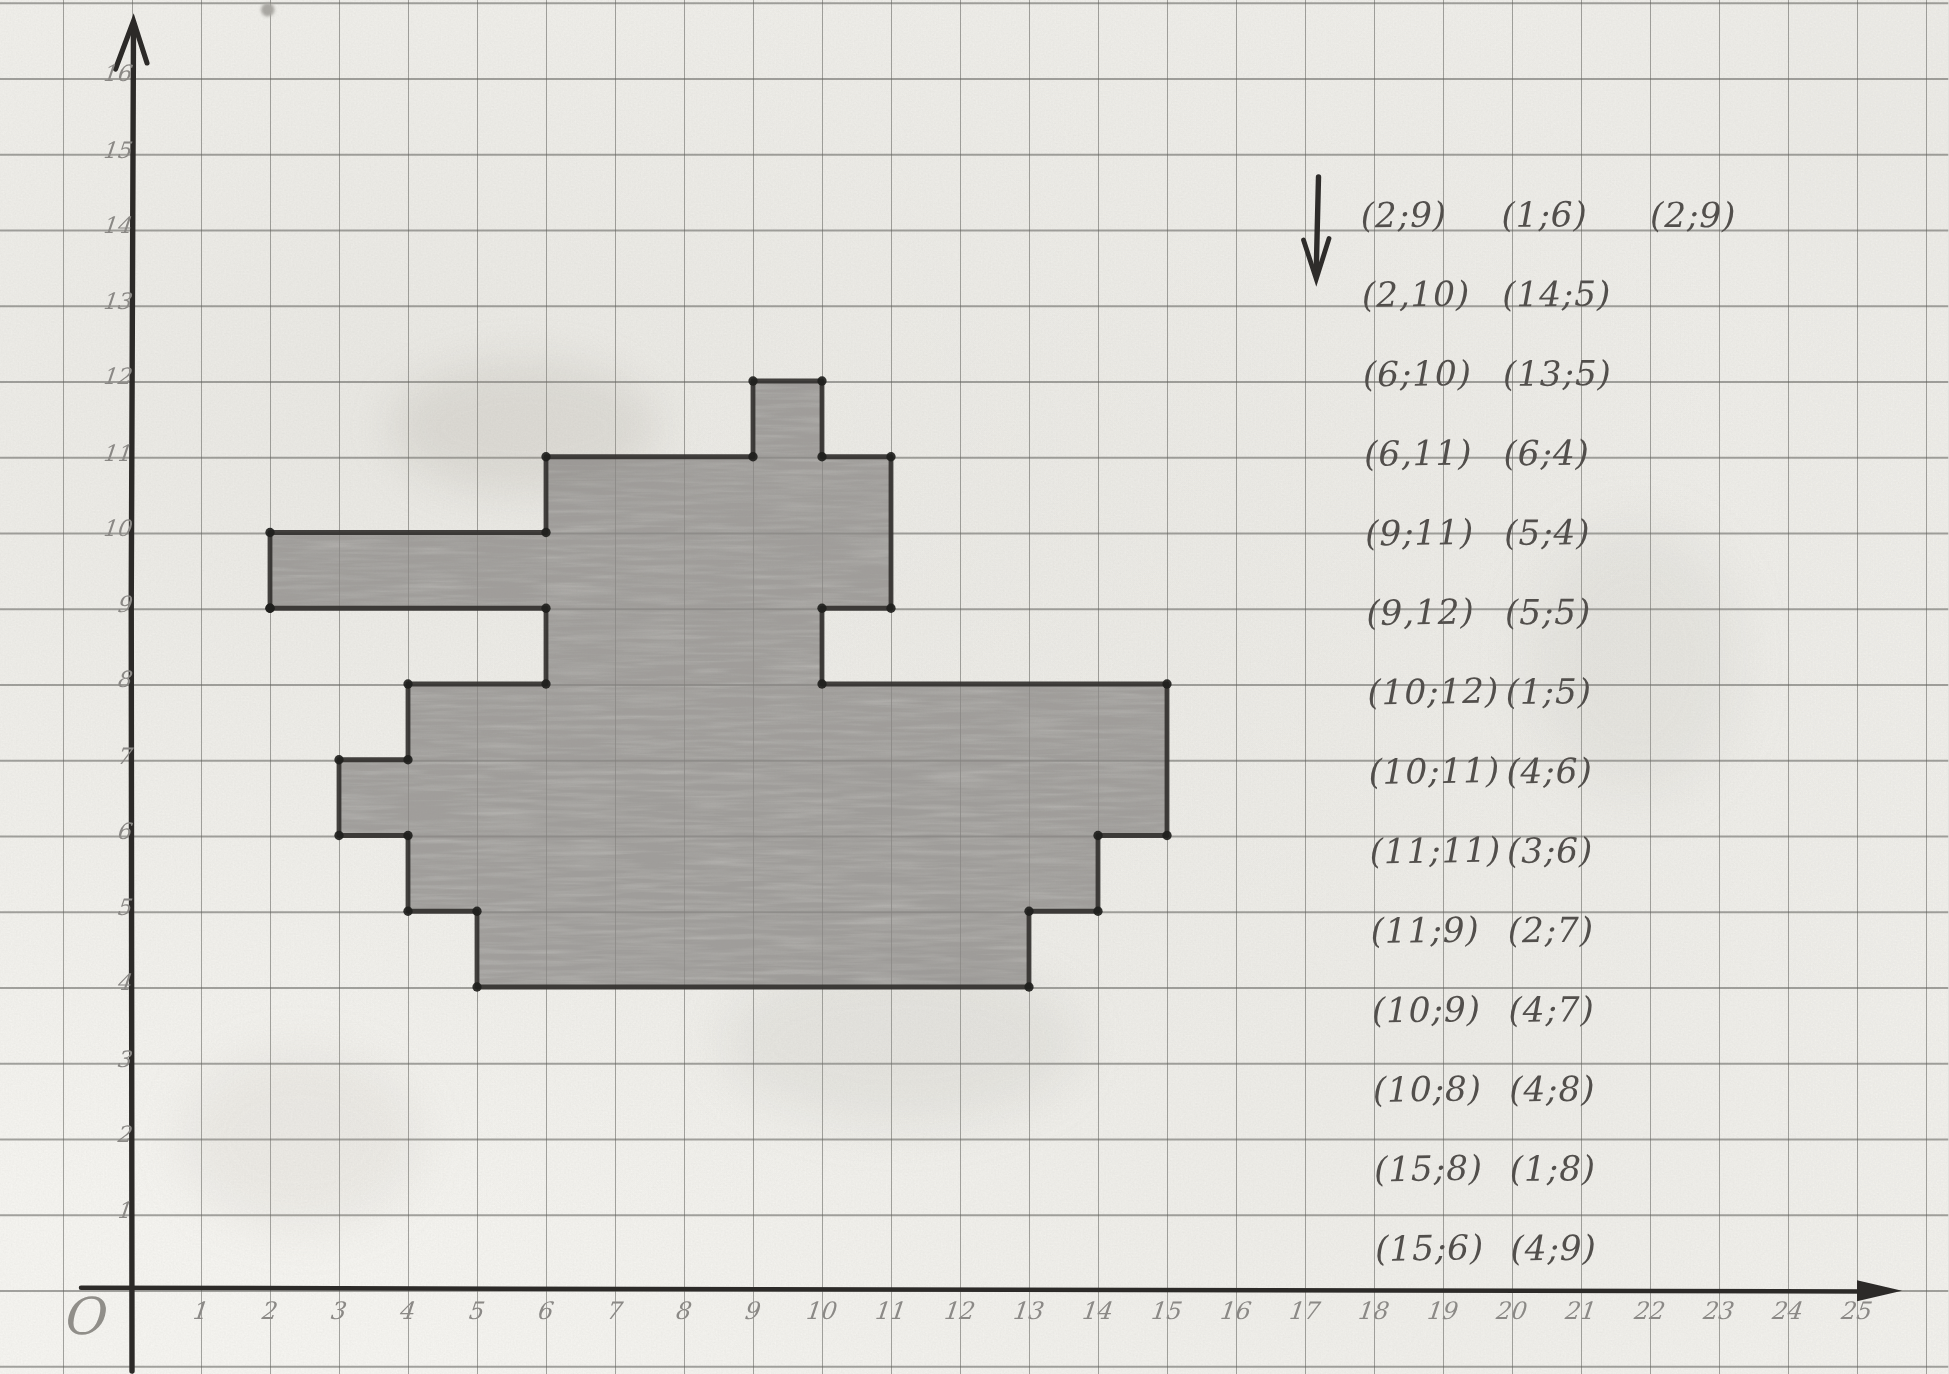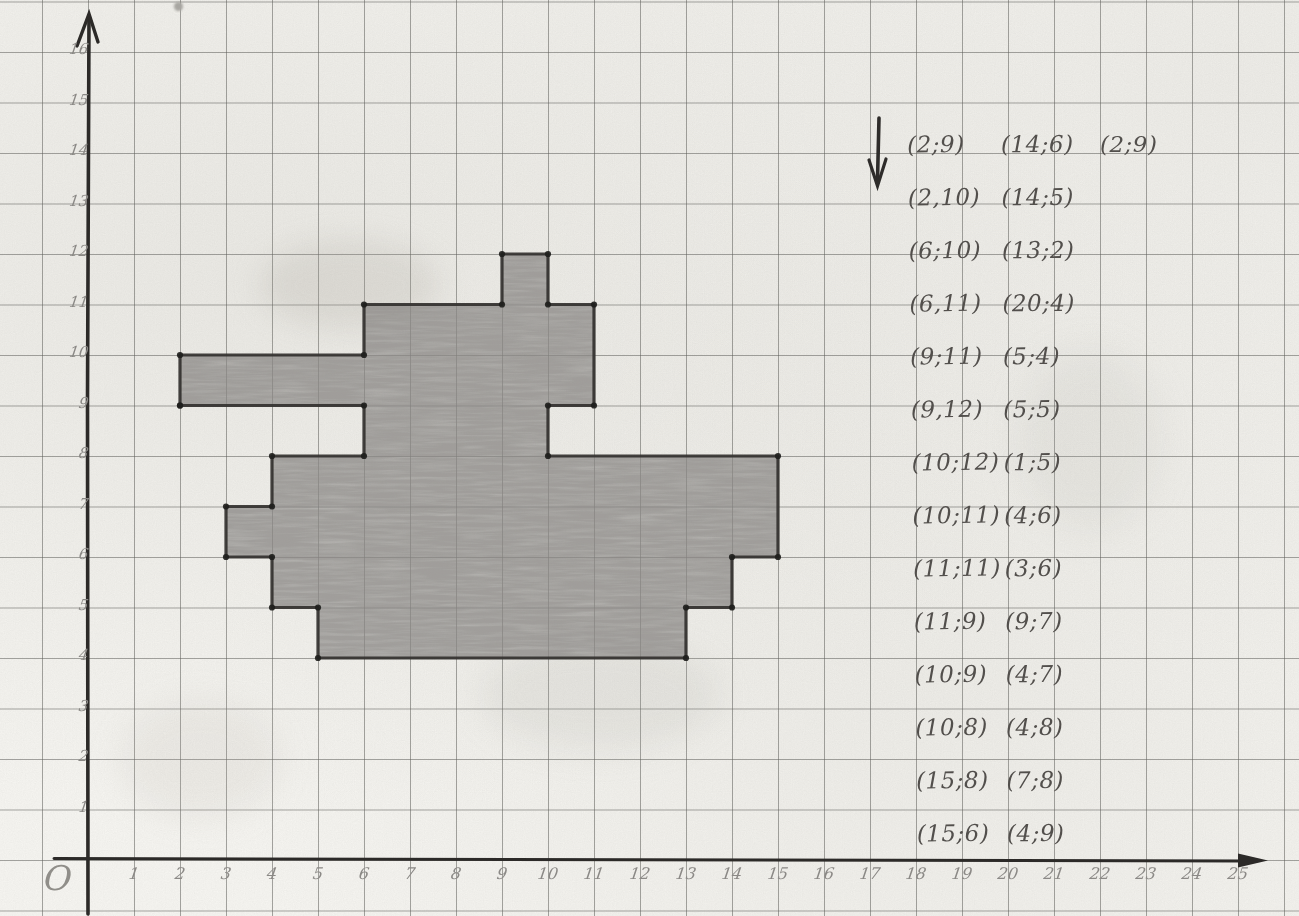--- a/index.html
+++ b/index.html
@@ -200,32 +200,32 @@
       <span class="coord-item">(10;12)</span>
       <span class="coord-item">(10;11)</span>
       <span class="coord-item">(11;11)</span>
       <span class="coord-item">(11;9)</span>
       <span class="coord-item">(10;9)</span>
       <span class="coord-item">(10;8)</span>
       <span class="coord-item">(15;8)</span>
       <span class="coord-item">(15;6)</span>
     </div>
   <div class="coord-col c2">
-      <span class="coord-item">(14;6)</span>
+      <span class="coord-item">(1;6)</span>
       <span class="coord-item">(14;5)</span>
-      <span class="coord-item">(13;2)</span>
-      <span class="coord-item">(20;4)</span>
+      <span class="coord-item">(13;5)</span>
+      <span class="coord-item">(6;4)</span>
       <span class="coord-item">(5;4)</span>
       <span class="coord-item">(5;5)</span>
       <span class="coord-item">(1;5)</span>
       <span class="coord-item">(4;6)</span>
       <span class="coord-item">(3;6)</span>
-      <span class="coord-item">(9;7)</span>
+      <span class="coord-item">(2;7)</span>
       <span class="coord-item">(4;7)</span>
       <span class="coord-item">(4;8)</span>
-      <span class="coord-item">(7;8)</span>
+      <span class="coord-item">(1;8)</span>
       <span class="coord-item">(4;9)</span>
     </div>
   <div class="coord-col c3">
       <span class="coord-item">(2;9)</span>
     </div>
 
 </div>
 
 </body></html>

